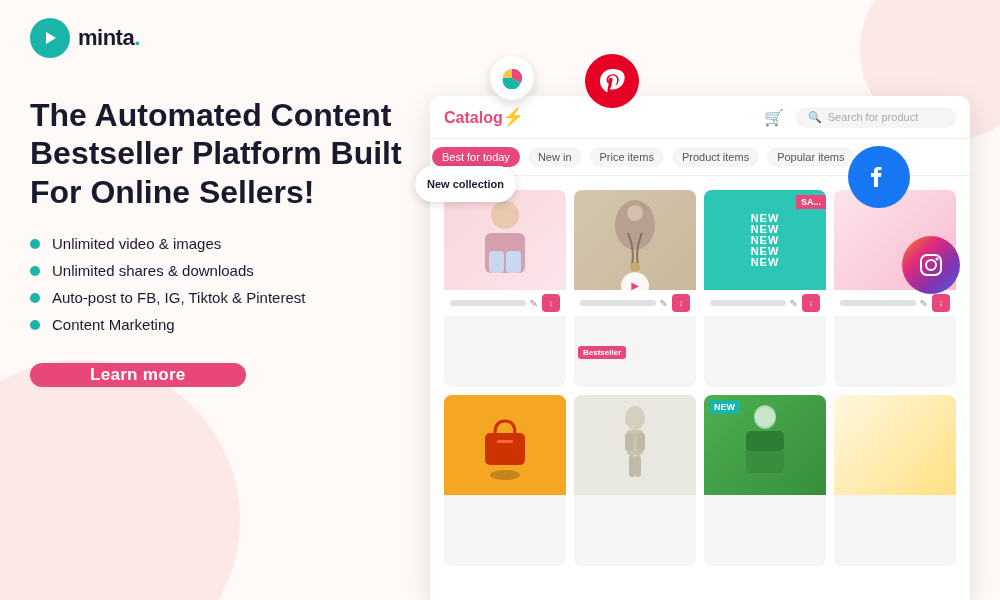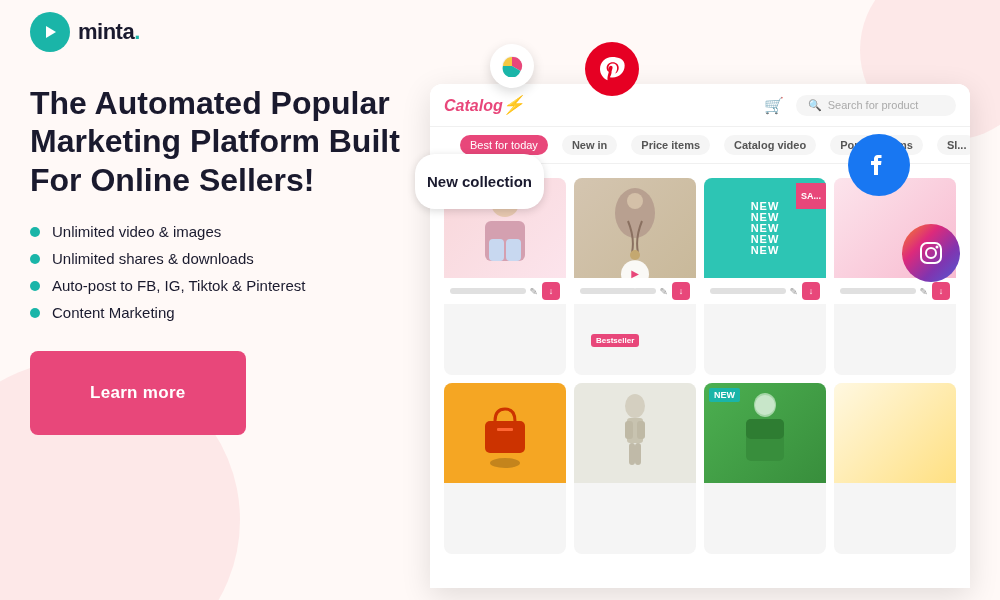--- a/index.html
+++ b/index.html
@@ -33,21 +33,21 @@
       right: -40px;
       z-index: 0;
     }
 
     
     .header {
       position: relative;
       z-index: 10;
       display: flex;
       align-items: center;
-      padding: 12px 30px;
+      padding: 18px 30px;
     }
     .logo-icon {
       width: 40px;
       height: 40px;
       border-radius: 50%;
       background: #1ab5a8;
       display: flex;
       align-items: center;
       justify-content: center;
       margin-right: 8px;
@@ -104,22 +104,22 @@
       height: 10px;
       border-radius: 50%;
       background: #1ab5a8;
       margin-right: 12px;
       flex-shrink: 0;
     }
     .learn-more-btn {
       background: #e8477a;
       color: #fff;
       border: none;
-      border-radius: 8px;
-      padding: 32px 60px;
+      border-radius: 16px;
+      padding: 2px 60px;
       font-size: 17px;
       font-weight: 600;
       cursor: pointer;
       display: inline-block;
       letter-spacing: 0.3px;
     }
 
     
     .right-panel {
       flex: 1;
@@ -185,21 +185,20 @@
       align-items: center;
       padding: 10px 14px;
       border-bottom: 1px solid #f0f0f0;
       background: #fff;
     }
     .app-logo {
       font-size: 16px;
       font-weight: 700;
       color: #1a1a2e;
       margin-right: auto;
-      font-style: italic;
     }
     .app-logo span {
       color: #e8477a;
     }
     .app-cart-icon {
       color: #e8477a;
       font-size: 16px;
       margin-right: 12px;
     }
     .app-search {
@@ -213,40 +212,39 @@
       width: 160px;
     }
     .app-search-icon {
       margin-right: 6px;
       font-size: 11px;
     }
 
     
     .filter-tabs {
       display: flex;
-      padding: 8px 30px;
-      gap: 14px;
+      padding: 8px 2px;
+      gap: 8px;
       border-bottom: 1px solid #f0f0f0;
       overflow: hidden;
     }
     .filter-tab {
       padding: 4px 10px;
       border-radius: 20px;
       font-size: 11px;
       white-space: nowrap;
       cursor: pointer;
     }
     .filter-tab.active {
       background: #e8477a;
       color: #fff;
     }
     .filter-tab.inactive {
       background: #f5f5f5;
       color: #555;
-      font-weight: bold;
     }
 
     
     .product-grid {
       display: grid;
       grid-template-columns: repeat(4, 1fr);
       gap: 0;
       padding: 10px 10px;
       overflow: hidden;
       height: calc(100% - 100px);
@@ -283,21 +281,21 @@
       border-radius: 4px;
       display: flex;
       align-items: center;
       justify-content: center;
       color: #fff;
       font-size: 9px;
     }
     .bestseller-badge {
       position: absolute;
       bottom: 28px;
-      left: 17px;
+      left: 4px;
       background: #e8477a;
       color: #fff;
       font-size: 8px;
       font-weight: 700;
       padding: 2px 5px;
       border-radius: 3px;
     }
     .play-btn {
       position: absolute;
       top: 50%;
@@ -313,22 +311,22 @@
       font-size: 10px;
       color: #e8477a;
     }
     .new-collection-tag {
       position: absolute;
       top: 80px;
       left: -15px;
       background: #fff;
       box-shadow: 0 2px 8px rgba(0,0,0,0.15);
       border-radius: 20px;
-      padding: 19px 12px;
-      font-size: 15px;
+      padding: 12px 12px;
+      font-size: 11px;
       color: #1a1a2e;
       font-weight: 600;
       z-index: 25;
     }
 
     
     .prod-fashion {
       background: linear-gradient(135deg, #f8d7da, #fce4ec);
       height: 100px;
       display: flex;
@@ -421,21 +419,21 @@
     </svg>
   </div>
   <span class="logo-text">
     <span>minta</span><span class="logo-dot">.</span>
   </span>
 </div>
 
 <div class="main-content">
 
   <div class="left-panel">
-    <h1 class="headline">The Automated Popular Marketing Platform Built For Online Sellers!</h1>
+    <h1 class="headline">The Automated Content Bestseller Platform Built For Online Sellers!</h1>
     <ul class="feature-list">
       <li>
           <span class="bullet"></span>
           <span>Unlimited video &amp; images</span>
         </li>
       <li>
           <span class="bullet"></span>
           <span>Unlimited shares &amp; downloads</span>
         </li>
       <li>
@@ -493,21 +491,21 @@
         <div class="app-search">
           <span class="app-search-icon">🔍</span>
           <span style="color:#aaa;font-size:11px;">Search for product</span>
         </div>
       </div>
 
       <div class="filter-tabs">
         <div class="filter-tab active">Best for today</div>
         <div class="filter-tab inactive">New in</div>
         <div class="filter-tab inactive">Price items</div>
-        <div class="filter-tab inactive">Catalog video</div>
+        <div class="filter-tab inactive">Product items</div>
         <div class="filter-tab inactive">Popular items</div>
         <div class="filter-tab inactive">Sl...</div>
       </div>
 
       <div class="product-grid">
 
         <div class="product-card">
           <div class="prod-fashion">
             <svg width="60" height="90" viewBox="0 0 60 90">
               <ellipse cx="30" cy="20" rx="14" ry="14" fill="#e8c9b0"></ellipse>
@@ -547,21 +545,21 @@
             <div class="new-label-teal">NEW</div>
             <div class="new-label-teal">NEW</div>
             <div class="new-label-teal">NEW</div>
             <div class="new-label-teal">NEW</div>
           </div>
           <div class="product-footer">
             <div class="product-footer-line"></div>
             <span class="icon-edit">✎</span>
             <div class="icon-download">↓</div>
           </div>
-          <div class="sale-badge-right" style="position:absolute;top:5px;right:0;background:#e8477a;color:#fff;font-size:9px;padding:8px 5px;">SA...</div>
+          <div class="sale-badge-right" style="position:absolute;top:5px;right:0;background:#e8477a;color:#fff;font-size:9px;padding:2px 5px;">SA...</div>
         </div>
 
         <div class="product-card">
           <div style="height:100px;background:linear-gradient(135deg,#fce4ec,#f8bbd0);"></div>
           <div class="product-footer">
             <div class="product-footer-line"></div>
             <span class="icon-edit">✎</span>
             <div class="icon-download">↓</div>
           </div>
         </div>

